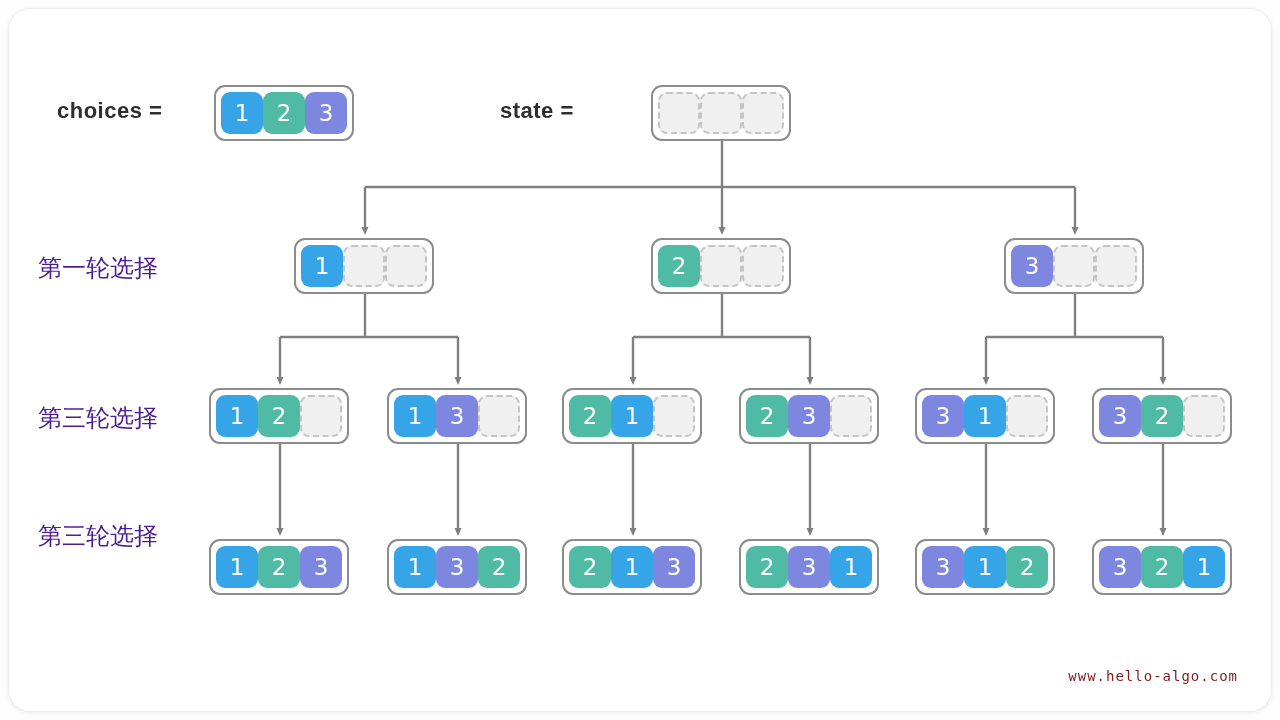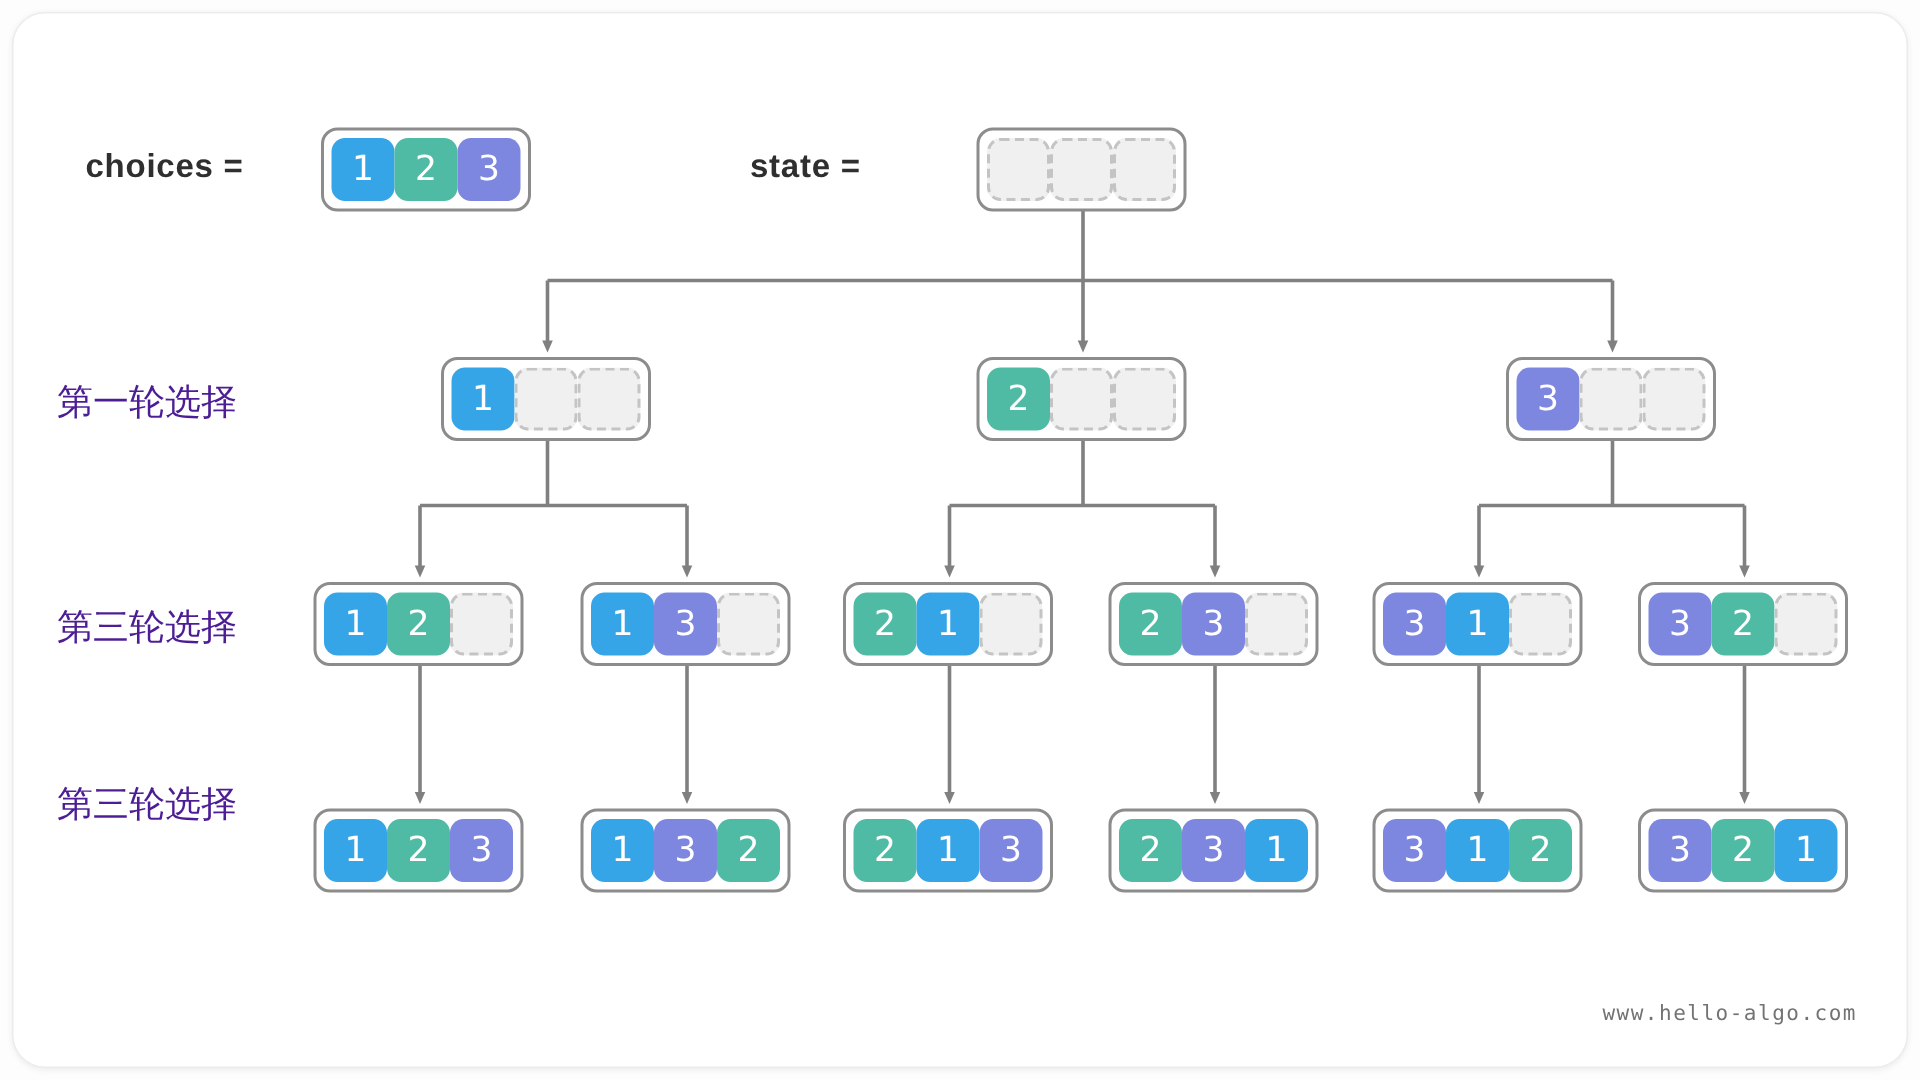--- a/index.html
+++ b/index.html
@@ -94,21 +94,21 @@
     border: 2px dashed #c4c4c4;
     color: transparent;
   }
 
   .watermark {
     position: absolute;
     right: 42px;
     bottom: 36px;
     font-family: "DejaVu Sans Mono", "Liberation Mono", monospace;
     font-size: 14px;
-    color: #737373;
+    color: #7f1d1d;
     letter-spacing: 1px;
   }
 </style>
 </head>
 <body>
 
 <div id="canvas">
 
   <div class="card"></div>
 

